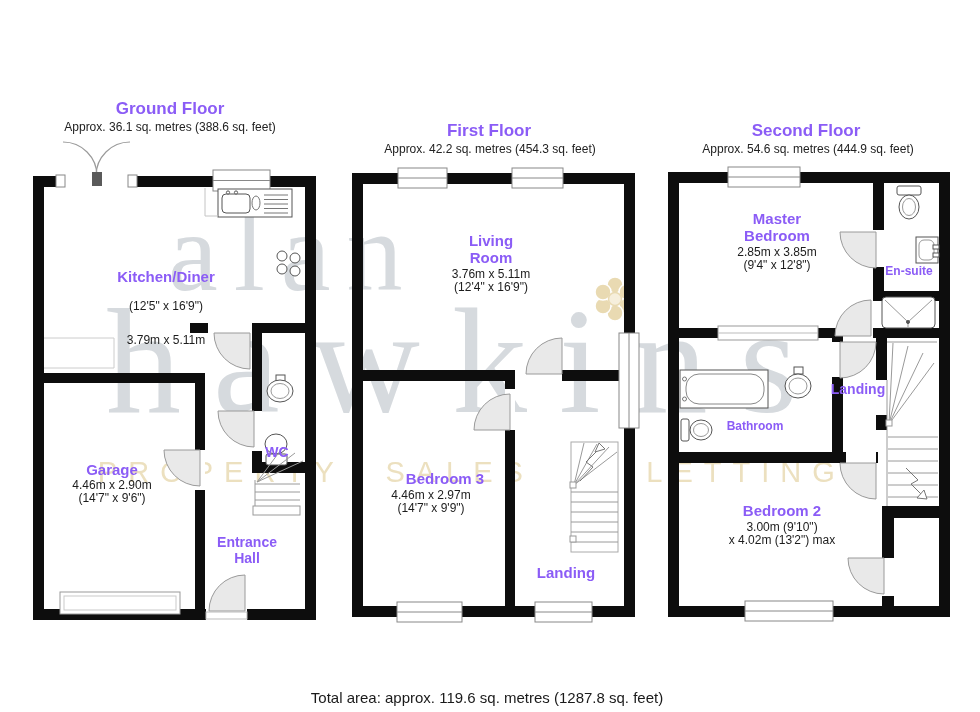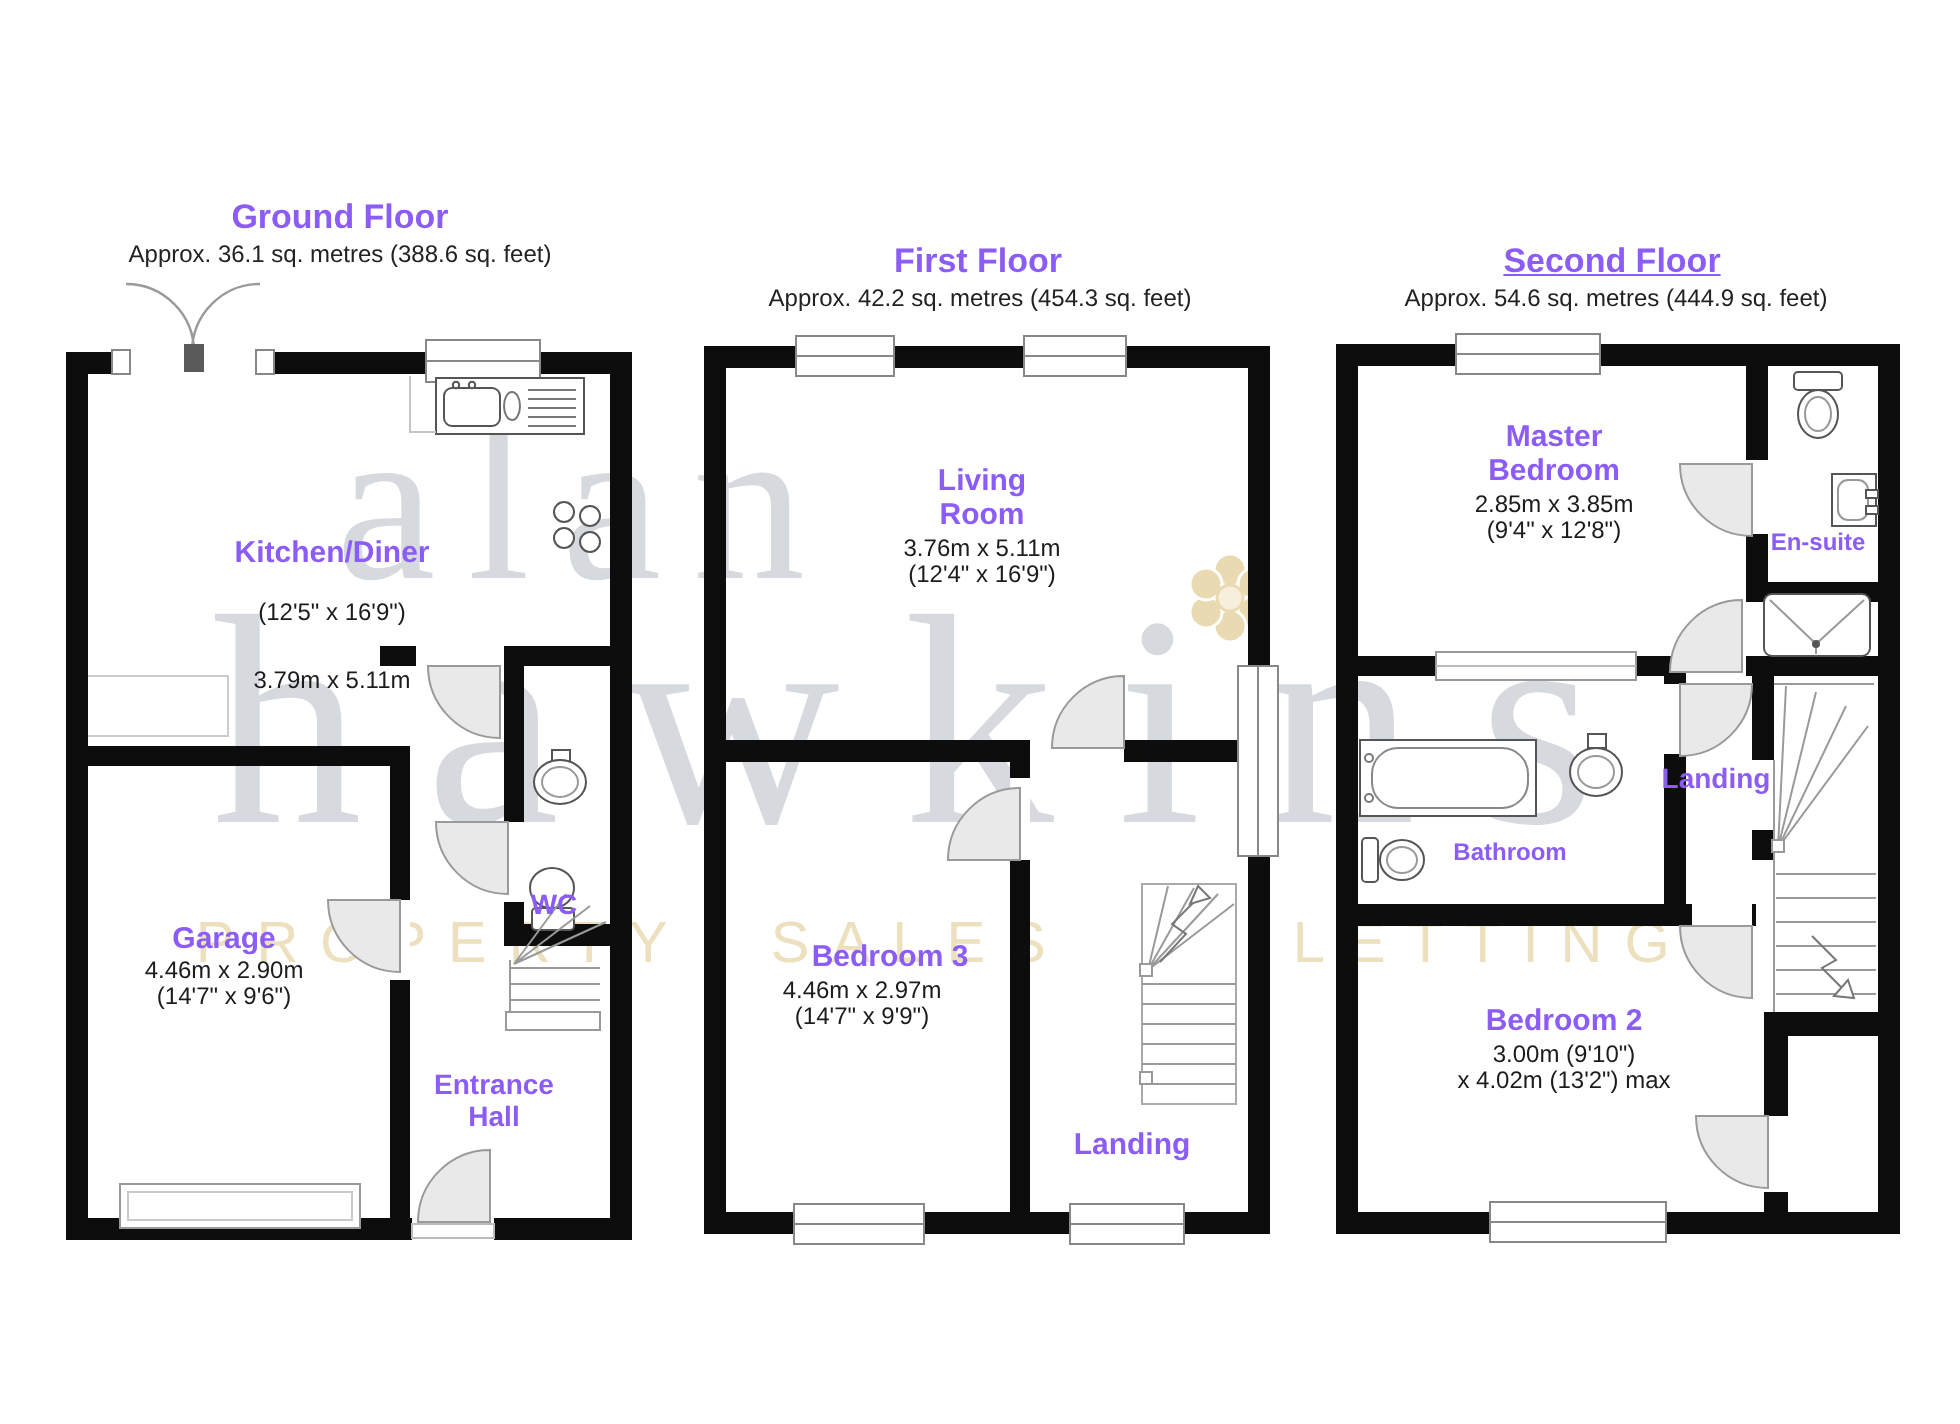--- a/index.html
+++ b/index.html
@@ -316,26 +316,27 @@
   <div class="lbl t11" style="left:490px;top:143px;">Approx. 42.2 sq. metres (454.3 sq. feet)</div>
   <div class="lbl r15" style="left:491px;top:233px;">Living</div>
   <div class="lbl r15" style="left:491px;top:250px;">Room</div>
   <div class="lbl d12" style="left:491px;top:268px;">3.76m x 5.11m</div>
   <div class="lbl d12" style="left:491px;top:281px;">(12'4" x 16'9")</div>
   <div class="lbl r15" style="left:431px;top:471px;padding-left:28px;">Bedroom 3</div>
   <div class="lbl d12" style="left:431px;top:489px;">4.46m x 2.97m</div>
   <div class="lbl d12" style="left:431px;top:502px;">(14'7" x 9'9")</div>
   <div class="lbl r15" style="left:566px;top:565px;">Landing</div>
 
-  <div class="lbl t17" style="left:806px;top:122px;text-decoration:underline;">Second Floor</div>
+  <div class="lbl t17" style="left:806px;top:122px;">Second Floor</div>
   <div class="lbl t11" style="left:808px;top:143px;">Approx. 54.6 sq. metres (444.9 sq. feet)</div>
   <div class="lbl r15" style="left:777px;top:211px;">Master</div>
   <div class="lbl r15" style="left:777px;top:228px;">Bedroom</div>
   <div class="lbl d12" style="left:777px;top:246px;">2.85m x 3.85m</div>
   <div class="lbl d12" style="left:777px;top:259px;">(9'4" x 12'8")</div>
   <div class="lbl r13" style="left:909px;top:265px;">En-suite</div>
   <div class="lbl r13" style="left:755px;top:420px;">Bathroom</div>
   <div class="lbl r14" style="left:858px;top:382px;">Landing</div>
   <div class="lbl r15" style="left:782px;top:503px;">Bedroom 2</div>
   <div class="lbl d12" style="left:782px;top:521px;">3.00m (9'10")</div>
   <div class="lbl d12" style="left:782px;top:534px;">x 4.02m (13'2") max</div>
 
+  <div class="lbl foot" style="left:487px;top:690px;">Total area: approx. 119.6 sq. metres (1287.8 sq. feet)</div>
 </div>
 
 </body></html>

